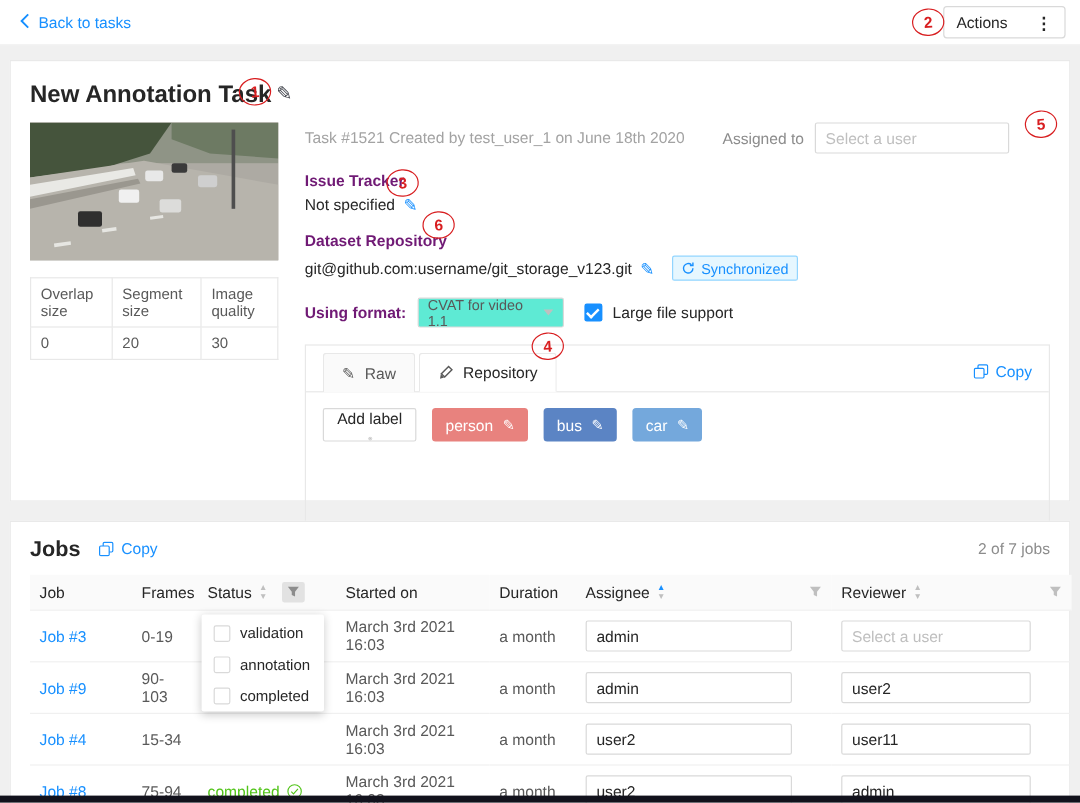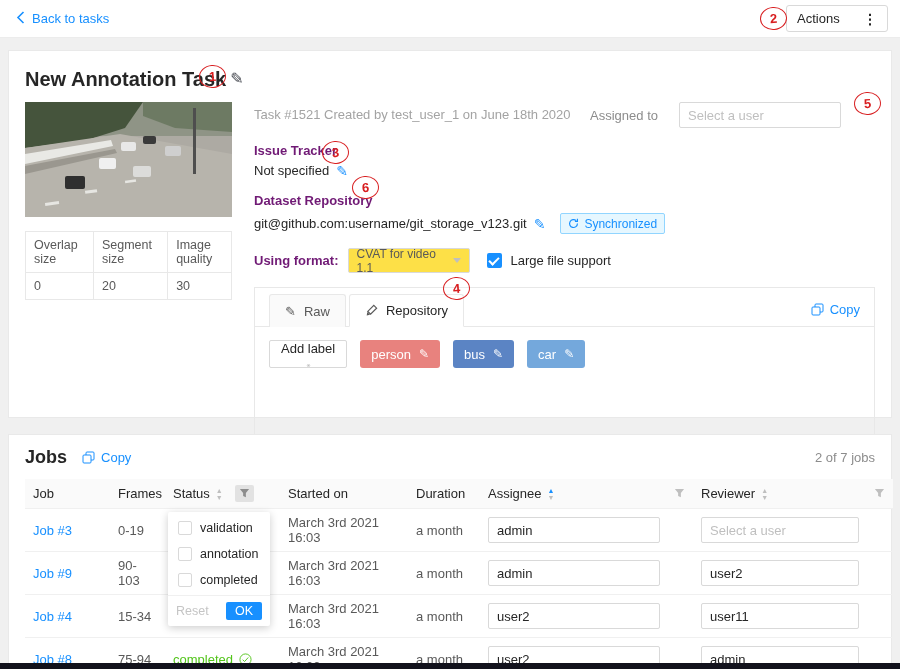--- a/index.html
+++ b/index.html
@@ -49,21 +49,21 @@
   .task-body { display:flex; margin-top:8px; }
   .left-col { width:207px; flex:none; }
   .preview { width:207px; height:115px; overflow:hidden; background:#adaaa3; }
   .preview svg { display:block; }
   .params-table { margin-top:14px; width:207px; border-collapse:collapse; font-size:12.5px; color:#595959; }
   .params-table th, .params-table td { border:1px solid #e8e8e8; padding:6px 8px; text-align:left; font-weight:400; }
 
   .right-col { flex:1; margin-left:22px; min-width:0; }
   .meta-row { display:flex; align-items:flex-start; justify-content:space-between; }
   .meta-text { color:#a3a3a3; padding-top:5px; }
-  .assign-group { display:flex; align-items:center; gap:21px; margin-right:34px; }
+  .assign-group { display:flex; align-items:center; gap:9px; margin-right:34px; }
   .assign-label { color:#8c8c8c; }
   .text-input {
     height:26px; border:1px solid #d9d9d9; border-radius:2px;
     font-size:13px; padding:0 8px; color:#262626; background:#fff;
     font-family:"Liberation Sans", sans-serif; outline:none;
   }
   .text-input::placeholder { color:#bfbfbf; }
   .assign-input { width:162px; }
 
   .section { margin-top:15px; }
@@ -73,21 +73,21 @@
   .sync-badge {
     display:inline-flex; align-items:center; gap:5px;
     border:1px solid #91d5ff; background:#e6f7ff; color:#1890ff;
     font-size:12px; padding:0 7px; height:21px; border-radius:2px; margin-left:8px;
   }
 
   .format-row { margin-top:14px; display:flex; align-items:center; gap:9px; }
   .format-select {
     width:122px; height:25px; border:1px solid #d9d9d9; border-radius:2px;
     display:flex; align-items:center; justify-content:space-between;
-    padding:0 8px; color:#595959; font-size:12px; background:#fde047;
+    padding:0 8px; color:#595959; font-size:12px; background:#5eead4;
   }
   .caret-down { width:0; height:0; border-left:4px solid transparent; border-right:4px solid transparent; border-top:5px solid #bfbfbf; }
   .checkbox-checked {
     width:15px; height:15px; background:#1890ff; border-radius:2px; position:relative; margin-left:8px; flex:none;
   }
   .checkbox-checked::after {
     content:""; position:absolute; left:4.5px; top:1.5px; width:4px; height:8px;
     border:solid #fff; border-width:0 2px 2px 0; transform:rotate(45deg);
   }
 
@@ -439,24 +439,20 @@
     <span data-interactable="false">validation</span>
   </div>
   <div class="filter-option" data-interactable="true">
     <span class="filter-checkbox" data-interactable="true"></span>
     <span data-interactable="false">annotation</span>
   </div>
   <div class="filter-option" data-interactable="true">
     <span class="filter-checkbox" data-interactable="true"></span>
     <span data-interactable="false">completed</span>
   </div>
-  <div class="filter-footer">
-    <span class="reset-btn" data-interactable="true">Reset</span>
-    <span class="ok-btn" data-interactable="true">OK</span>
-  </div>
 </div>
 
 <div class="ann ann-1" data-interactable="false">1</div>
 <div class="ann ann-2" data-interactable="false">2</div>
 <div class="ann ann-3" data-interactable="false">3</div>
 <div class="ann ann-4" data-interactable="false">4</div>
 <div class="ann ann-5" data-interactable="false">5</div>
 <div class="ann ann-6" data-interactable="false">6</div>
 
 <div class="bottom-strip" data-interactable="false"></div>

